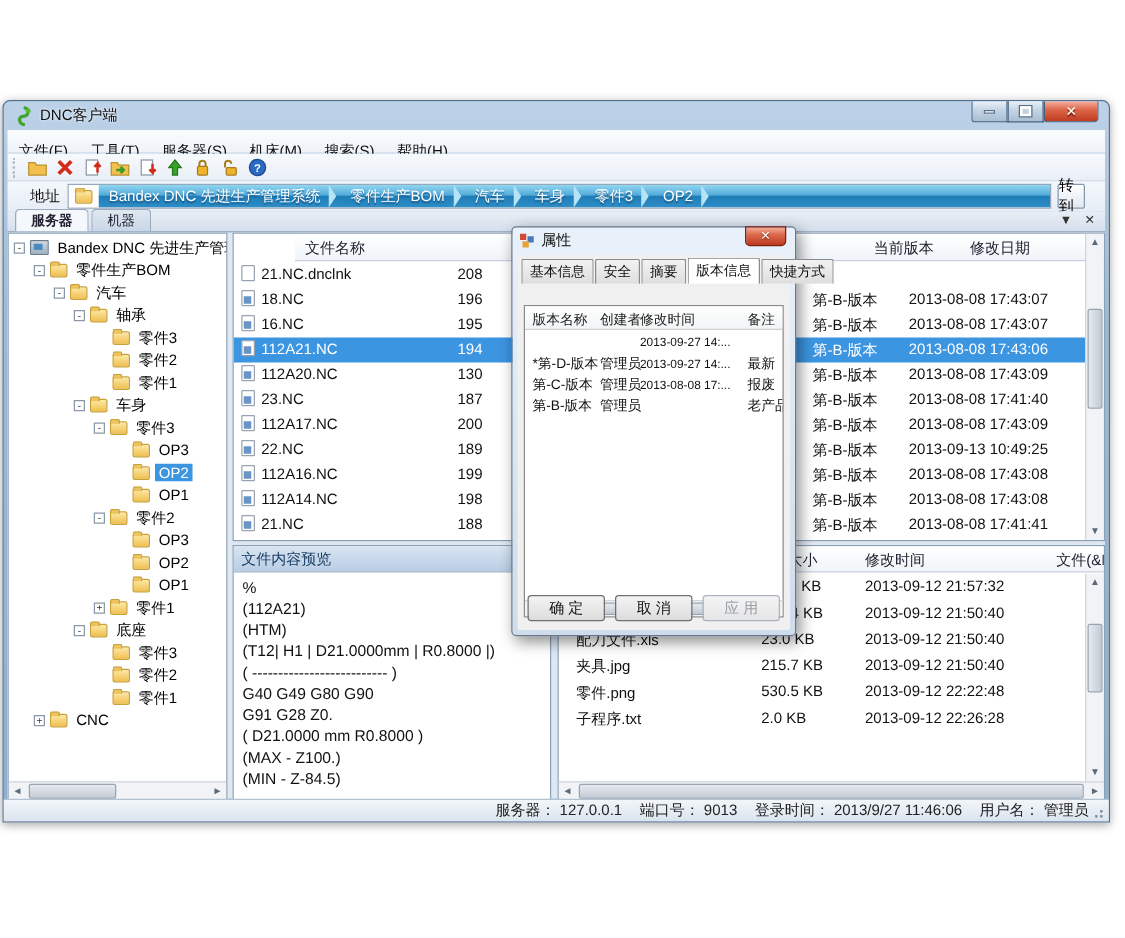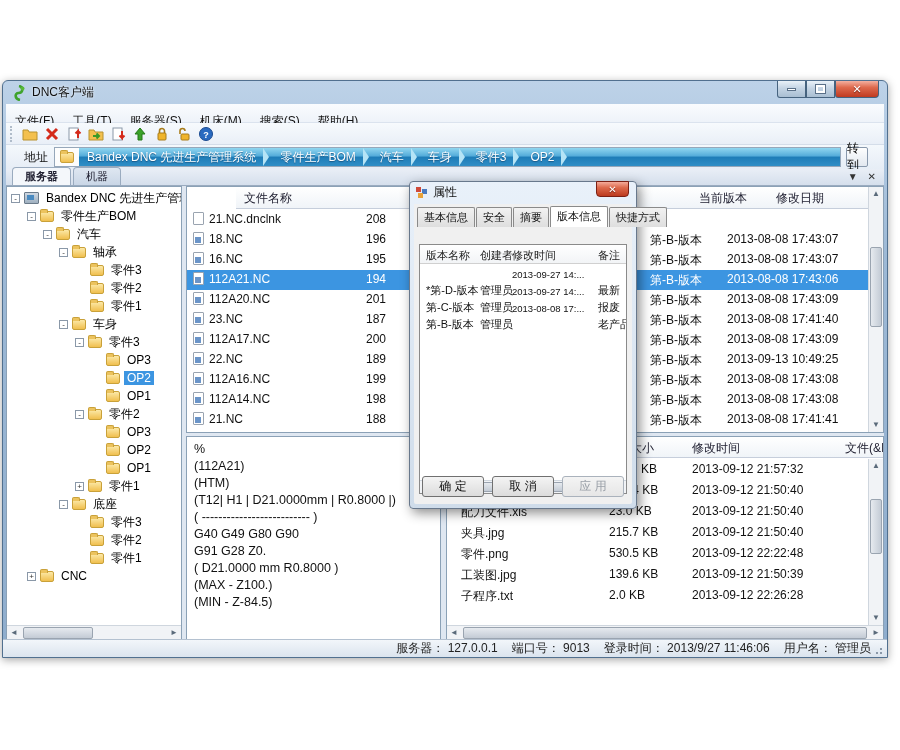--- a/index.html
+++ b/index.html
@@ -379,21 +379,21 @@
             <span class="cell" style="left: 540px;">2013-08-08 17:43:07</span>
           </div>
           <div class="file-row selected">
             <span class="cell" style="left: 6px;"><span class="page nc"></span>112A21.NC</span>
             <span class="cell" style="left: 179px;">194</span>
             <span class="cell" style="left: 463px;">第-B-版本</span>
             <span class="cell" style="left: 540px;">2013-08-08 17:43:06</span>
           </div>
           <div class="file-row">
             <span class="cell" style="left: 6px;"><span class="page nc"></span>112A20.NC</span>
-            <span class="cell" style="left: 179px;">201</span>
+            <span class="cell" style="left: 179px;">130</span>
             <span class="cell" style="left: 463px;">第-B-版本</span>
             <span class="cell" style="left: 540px;">2013-08-08 17:43:09</span>
           </div>
           <div class="file-row">
             <span class="cell" style="left: 6px;"><span class="page nc"></span>23.NC</span>
             <span class="cell" style="left: 179px;">187</span>
             <span class="cell" style="left: 463px;">第-B-版本</span>
             <span class="cell" style="left: 540px;">2013-08-08 17:41:40</span>
           </div>
           <div class="file-row">
@@ -428,20 +428,21 @@
           </div>
         </div>
       <div class="vscroll">
         <span class="arrow" style="top:0; left:0;">▲</span>
           <span class="arrow" style="bottom:0; left:0;">▼</span>
         <div class="thumb" style="top:60px; height:80px;"></div>
       </div>
     </div>
 
     <div class="pane preview-pane">
+      <div class="preview-header">文件内容预览</div>
       <div class="preview-body">%
 (112A21)
 (HTM)
 (T12| H1 | D21.0000mm | R0.8000 |)
 ( -------------------------- )
 G40 G49 G80 G90
 G91 G28 Z0.
 ( D21.0000 mm R0.8000 )
 (MAX - Z100.)
 (MIN - Z-84.5)</div>
@@ -471,25 +472,20 @@
           </div>
           <div class="attach-row">
             <span class="cell" style="left: 14px;">夹具.jpg</span>
             <span class="cell" style="left: 162px;">215.7 KB</span>
             <span class="cell" style="left: 245px;">2013-09-12 21:50:40</span>
           </div>
           <div class="attach-row">
             <span class="cell" style="left: 14px;">零件.png</span>
             <span class="cell" style="left: 162px;">530.5 KB</span>
             <span class="cell" style="left: 245px;">2013-09-12 22:22:48</span>
-          </div>
-          <div class="attach-row">
-            <span class="cell" style="left: 14px;">工装图.jpg</span>
-            <span class="cell" style="left: 162px;">139.6 KB</span>
-            <span class="cell" style="left: 245px;">2013-09-12 21:50:39</span>
           </div>
           <div class="attach-row">
             <span class="cell" style="left: 14px;">子程序.txt</span>
             <span class="cell" style="left: 162px;">2.0 KB</span>
             <span class="cell" style="left: 245px;">2013-09-12 22:26:28</span>
           </div>
         </div>
       <div class="vscroll" style="top:22px; bottom:15px;">
         <span class="arrow" style="top:0; left:0;">▲</span>
           <span class="arrow" style="bottom:0; left:0;">▼</span>

